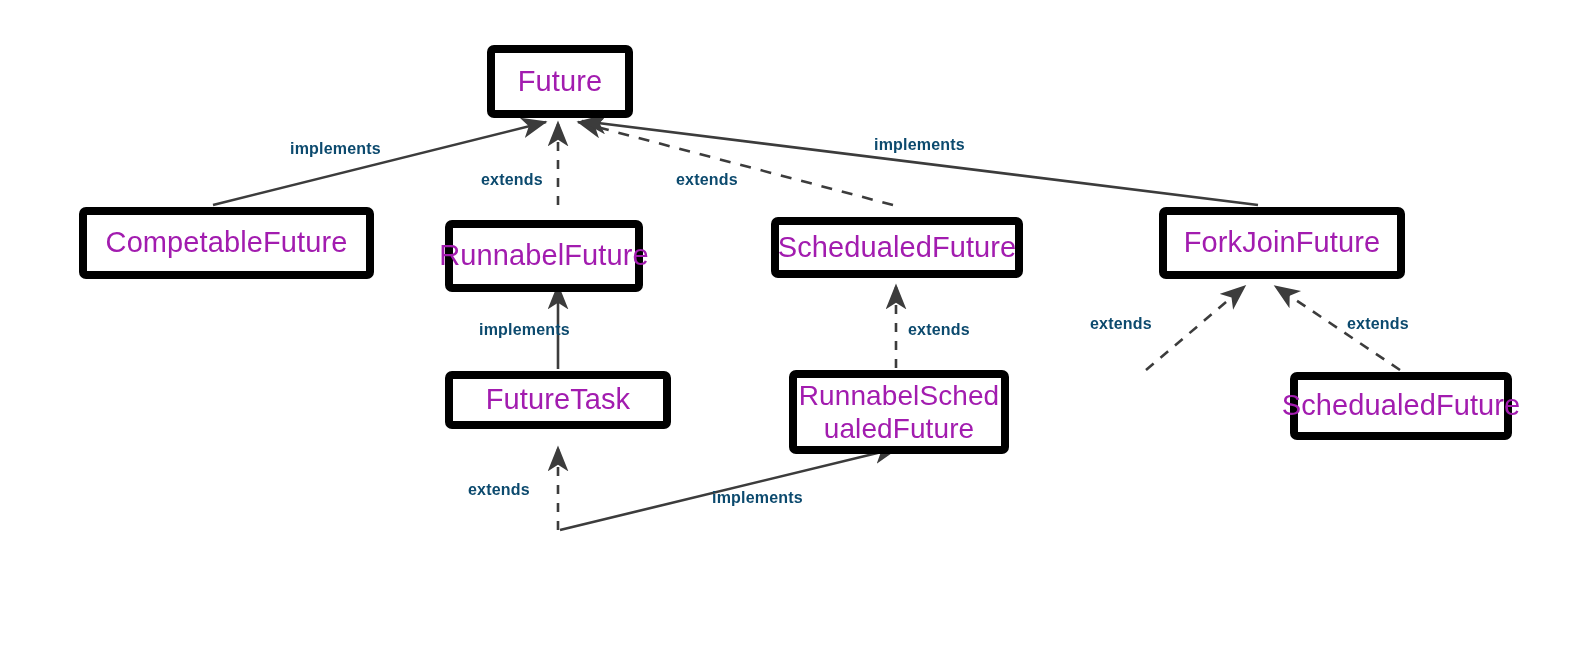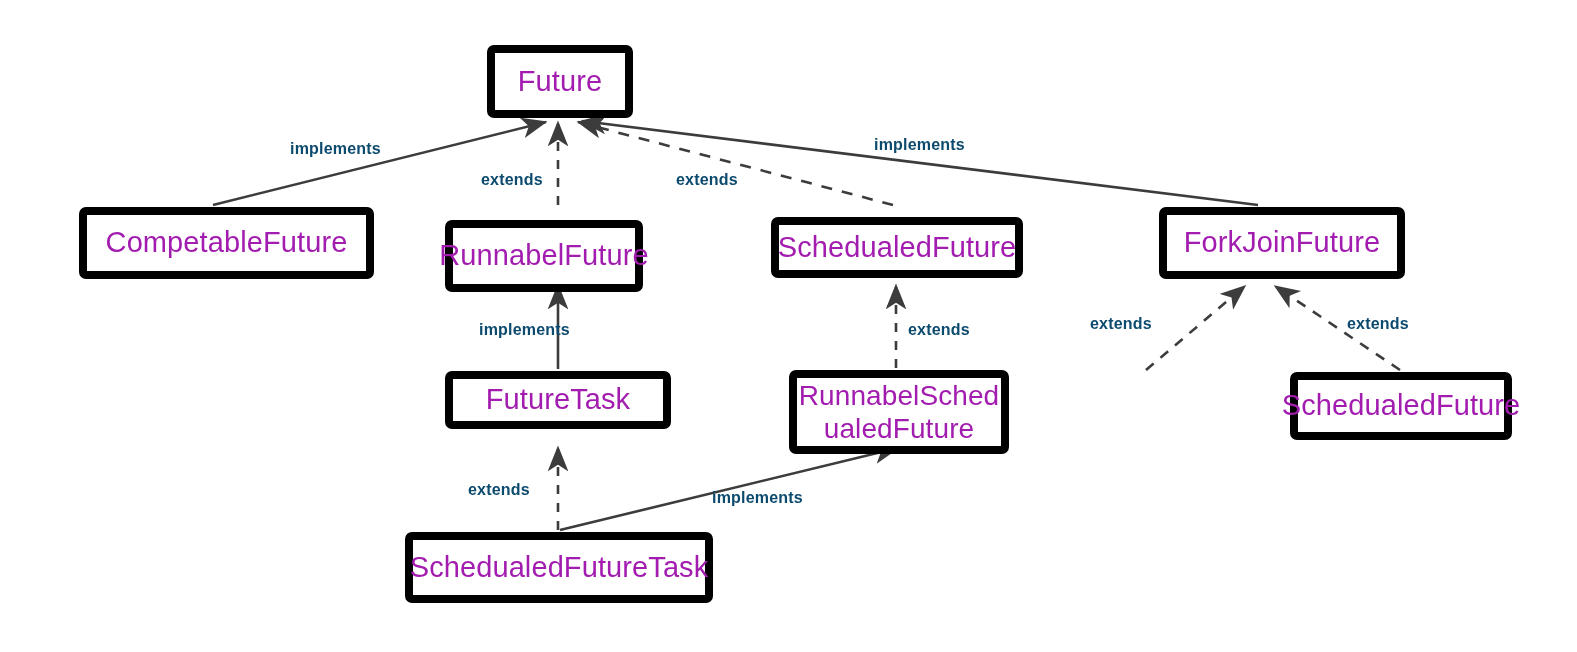--- a/index.html
+++ b/index.html
@@ -100,21 +100,20 @@
   <div class="node" style="left:445px; top:371px; width:226px; height:58px;">FutureTask</div>
 
   <div class="node two-line" style="left:789px; top:370px; width:220px; height:84px; flex-direction:column;">
     <span>RunnabelSched</span>
     <span>ualedFuture</span>
   </div>
 
 
   <div class="node" style="left:1290px; top:372px; width:222px; height:68px;">SchedualedFuture</div>
 
-  <div class="node" style="left:405px; top:532px; width:308px; height:71px;">SchedualedFutureTask</div>
 
   <div class="edge-label" style="left:290px; top:140px;">implements</div>
 
   <div class="edge-label" style="left:481px; top:171px;">extends</div>
 
   <div class="edge-label" style="left:676px; top:171px;">extends</div>
 
   <div class="edge-label" style="left:874px; top:136px;">implements</div>
 
   <div class="edge-label" style="left:479px; top:321px;">implements</div>

